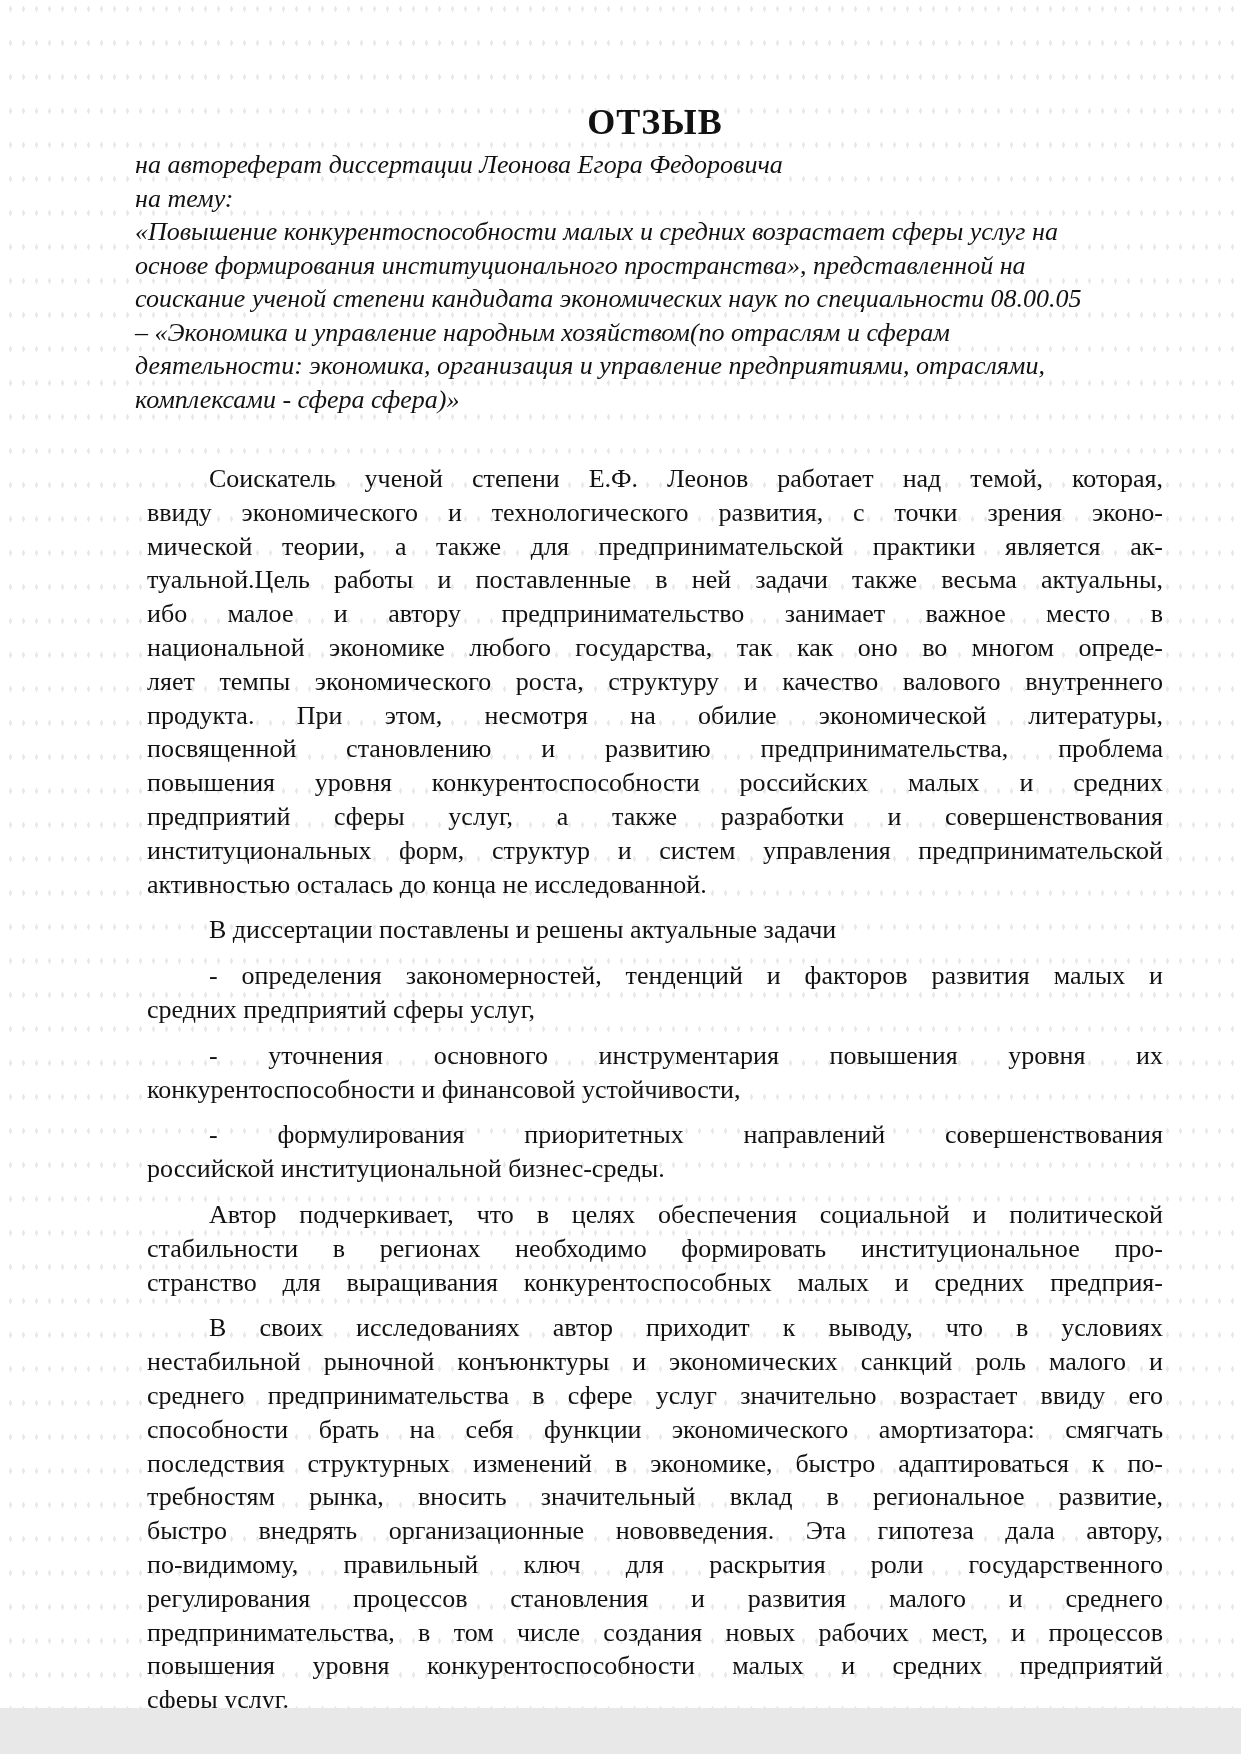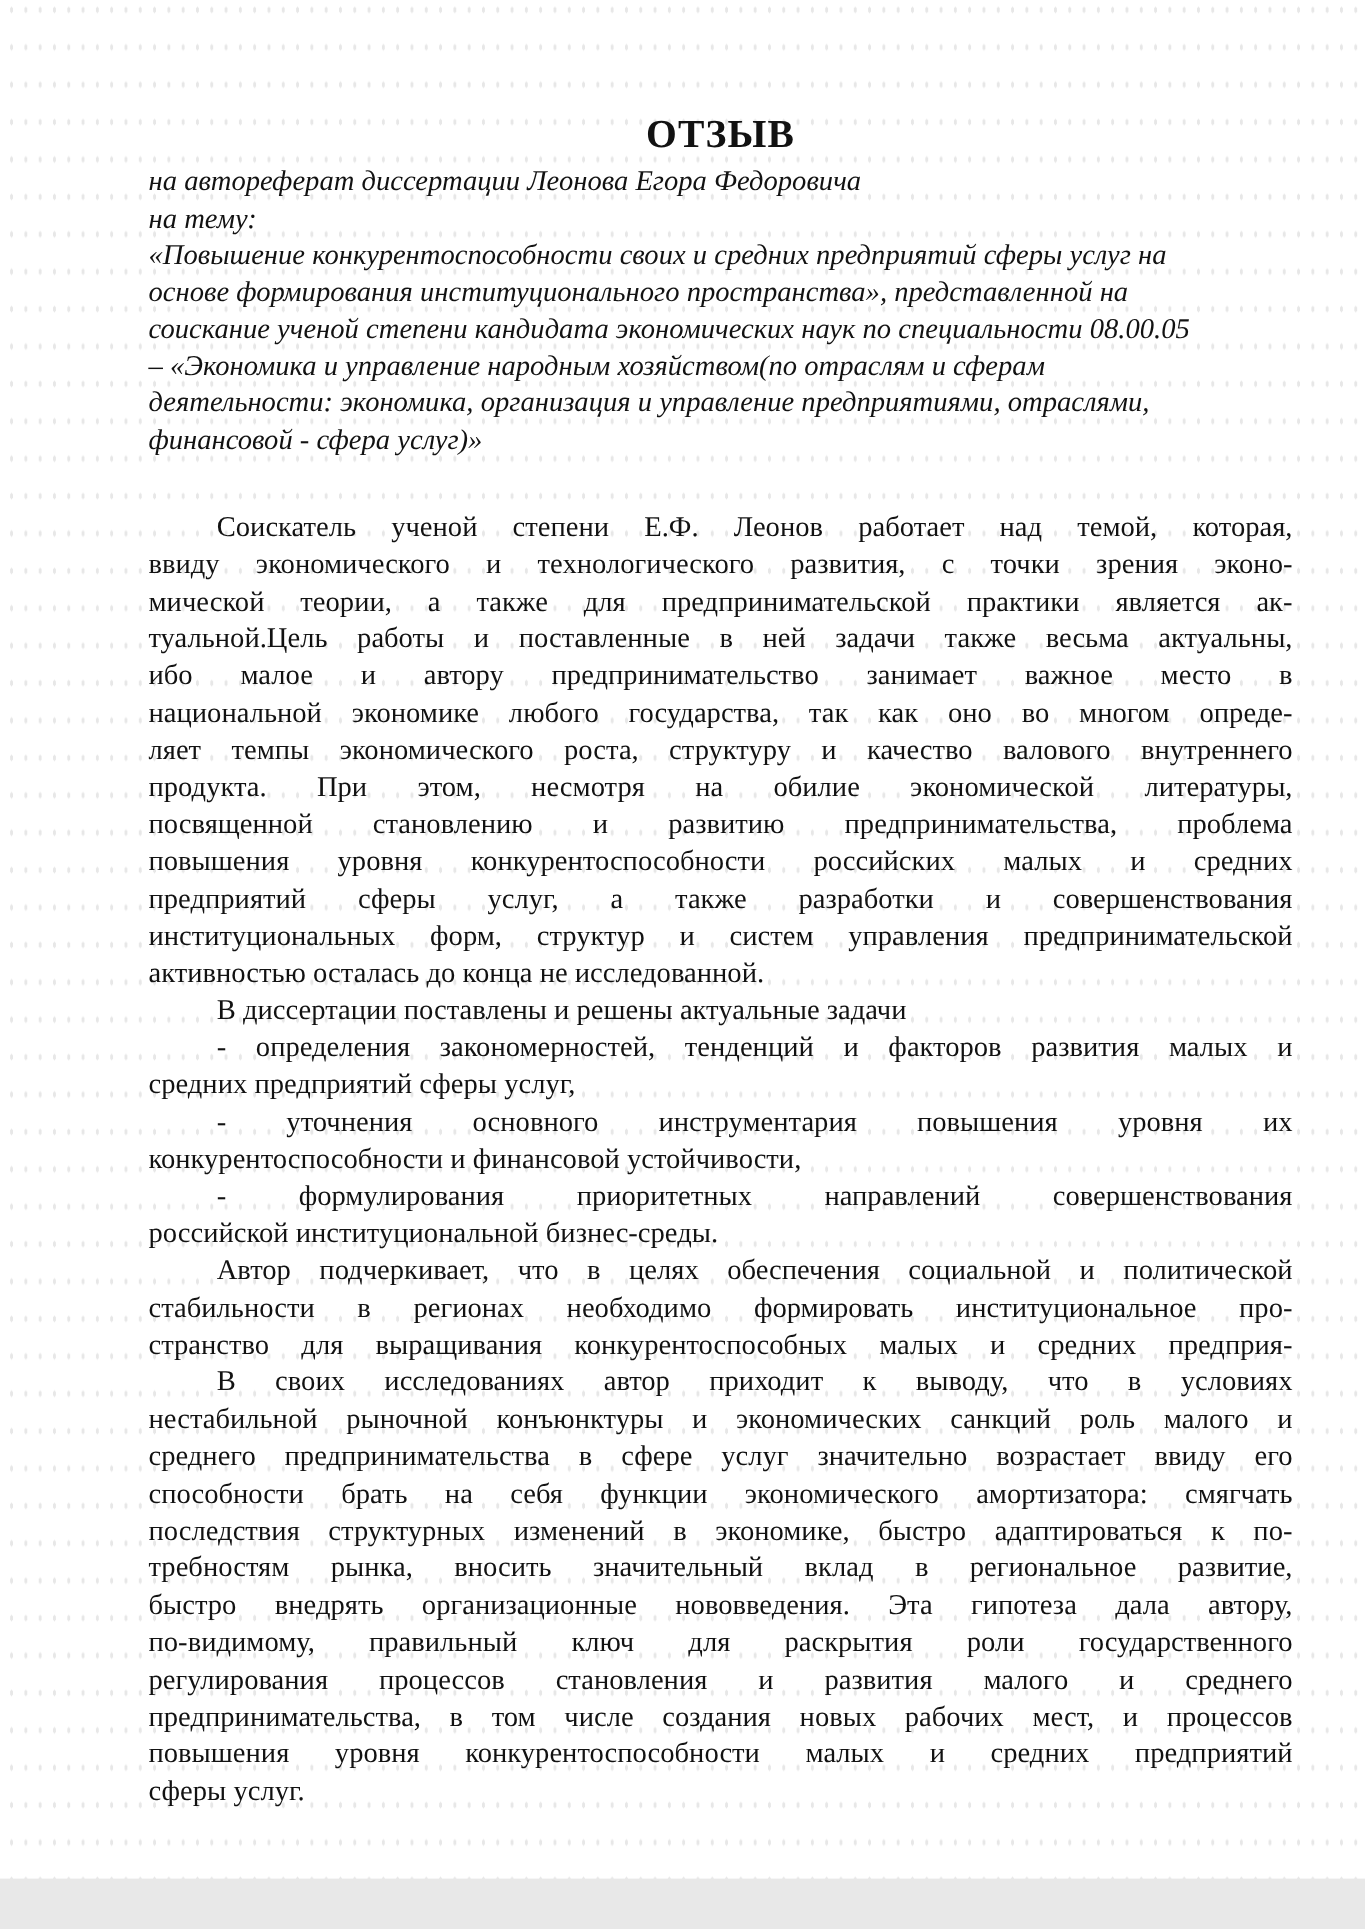--- a/index.html
+++ b/index.html
@@ -39,21 +39,21 @@
   }
   .subtitle-line {
     text-align: left;
     white-space: nowrap;
   }
   .doc-body {
     margin-top: 46px;
     font-size: 26px;
     line-height: 33.8px;
   }
-  .paragraph { margin: 0; }
+  .paragraph { margin: 12px; }
   .line {
     text-align: justify;
     text-align-last: justify;
     -moz-text-align-last: justify;
     white-space: normal;
   }
   .line.last {
     text-align-last: left;
     -moz-text-align-last: left;
   }
@@ -61,26 +61,26 @@
 </style>
 </head>
 <body>
 
 <div class="page">
   <div class="doc-header">
     <div class="doc-title">ОТЗЫВ</div>
     <div class="doc-subtitle">
         <div class="subtitle-line">на автореферат диссертации Леонова Егора Федоровича</div>
         <div class="subtitle-line">на тему:</div>
-        <div class="subtitle-line">«Повышение конкурентоспособности своих и средних предприятий сферы услуг на</div>
+        <div class="subtitle-line">«Повышение конкурентоспособности малых и средних возрастает сферы услуг на</div>
         <div class="subtitle-line">основе формирования институционального пространства», представленной на</div>
         <div class="subtitle-line">соискание ученой степени кандидата экономических наук по специальности 08.00.05</div>
         <div class="subtitle-line">– «Экономика и управление народным хозяйством(по отраслям и сферам</div>
         <div class="subtitle-line">деятельности: экономика, организация и управление предприятиями, отраслями,</div>
-        <div class="subtitle-line">финансовой - сфера услуг)»</div>
+        <div class="subtitle-line">комплексами - сфера сфера)»</div>
       </div>
   </div>
   <div class="doc-body">
       <div class="paragraph">
         <div class="line indent">Соискатель ученой степени Е.Ф. Леонов работает над темой, которая,</div>
         <div class="line">ввиду экономического и технологического развития, с точки зрения эконо-</div>
         <div class="line">мической теории, а также для предпринимательской практики является ак-</div>
         <div class="line">туальной.Цель работы и поставленные в ней задачи также весьма актуальны,</div>
         <div class="line">ибо малое и автору предпринимательство занимает важное место в</div>
         <div class="line">национальной экономике любого государства, так как оно во многом опреде-</div>

